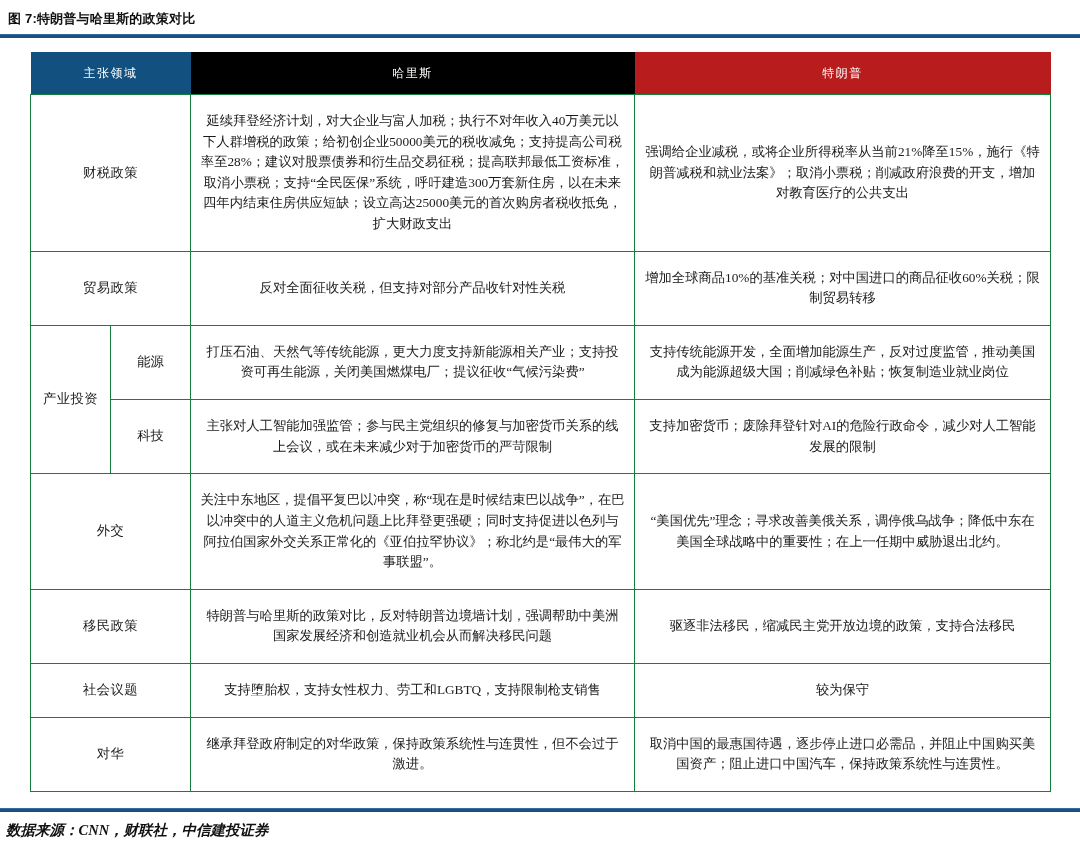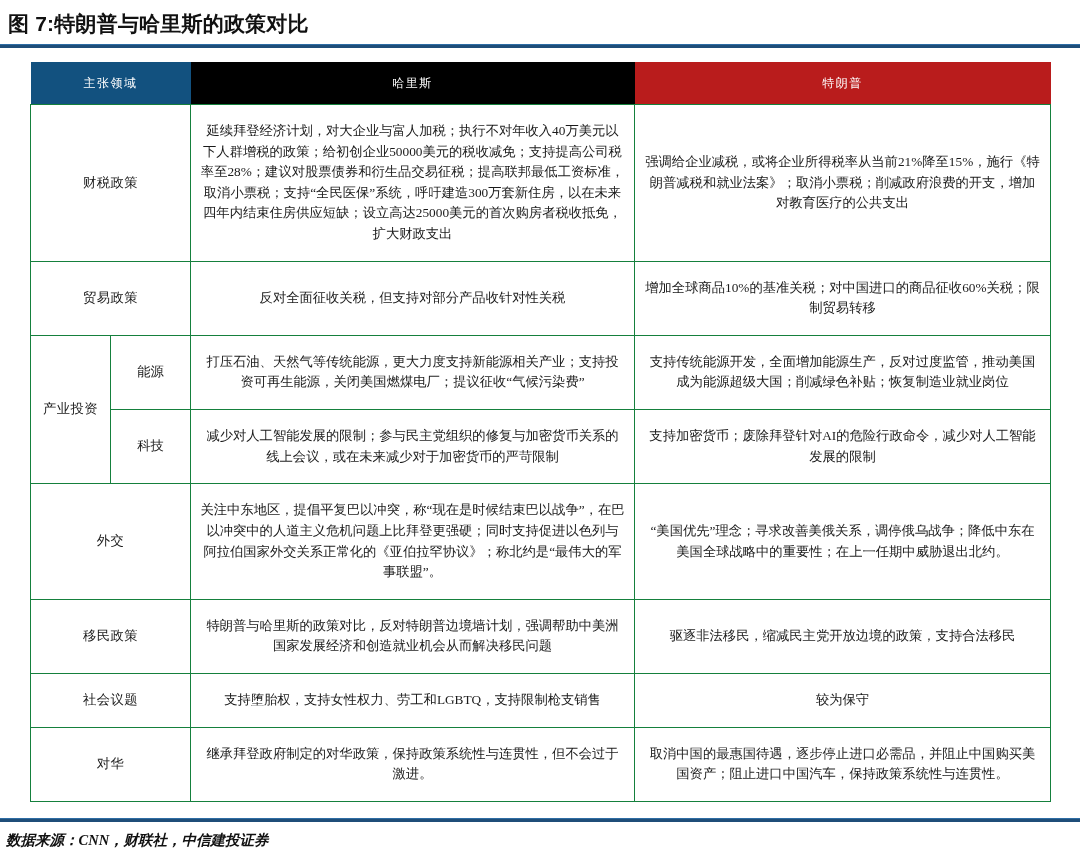--- a/index.html
+++ b/index.html
@@ -18,21 +18,21 @@
     position: relative;
     width: 1080px;
     height: 852px;
     box-sizing: border-box;
   }
   
   .fig-title {
     padding: 10px 0 6px 8px;
     font-family: "Liberation Sans", "DejaVu Sans", sans-serif;
     font-weight: bold;
-    font-size: 21px;
+    font-size: 13px;
     letter-spacing: 0.2px;
     color: #111111;
     white-space: nowrap;
   }
   .rule {
     height: 3px;
     background: #1F4E79;
     border-top: 1px solid #2E6DA4;
     margin: 0 0 14px 0;
   }
@@ -152,21 +152,21 @@
 
         <tr>
           <td class="label" rowspan="2">产业投资</td>
           <td class="sub">能源</td>
           <td class="body pad-both">打压石油、天然气等传统能源，更大力度支持新能源相关产业；支持投资可再生能源，关闭美国燃煤电厂；提议征收“气候污染费”</td>
           <td class="body pad-both">支持传统能源开发，全面增加能源生产，反对过度监管，推动美国成为能源超级大国；削减绿色补贴；恢复制造业就业岗位</td>
         </tr>
 
         <tr>
           <td class="sub">科技</td>
-          <td class="body pad-both">减少对人工智能发展的限制；参与民主党组织的修复与加密货币关系的线上会议，或在未来减少对于加密货币的严苛限制</td>
+          <td class="body pad-both">主张对人工智能加强监管；参与民主党组织的修复与加密货币关系的线上会议，或在未来减少对于加密货币的严苛限制</td>
           <td class="body pad-both">支持加密货币；废除拜登针对AI的危险行政命令，减少对人工智能发展的限制</td>
         </tr>
 
         <tr>
           <td class="label span2" colspan="2">外交</td>
           <td class="body pad-both">关注中东地区，提倡平复巴以冲突，称“现在是时候结束巴以战争”，在巴以冲突中的人道主义危机问题上比拜登更强硬；同时支持促进以色列与阿拉伯国家外交关系正常化的《亚伯拉罕协议》；称北约是“最伟大的军事联盟”。</td>
           <td class="body pad-both">“美国优先”理念；寻求改善美俄关系，调停俄乌战争；降低中东在美国全球战略中的重要性；在上一任期中威胁退出北约。</td>
         </tr>
 
         <tr>

